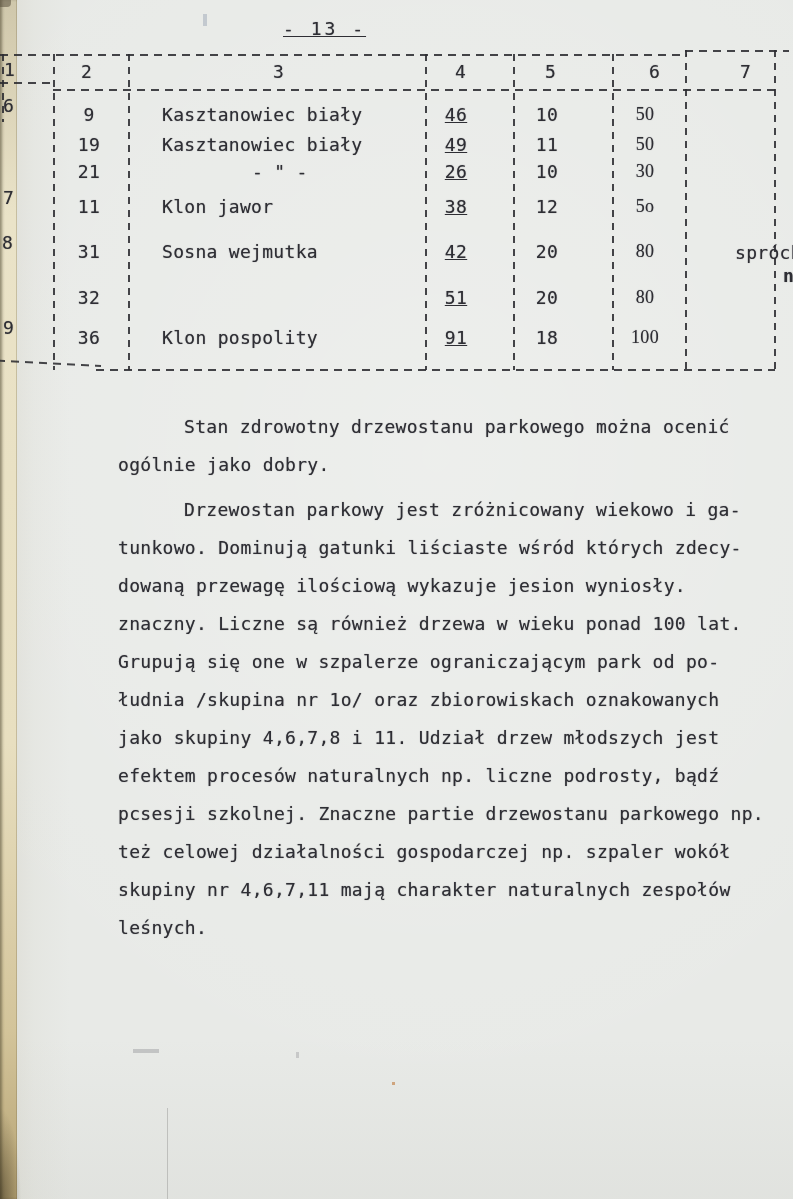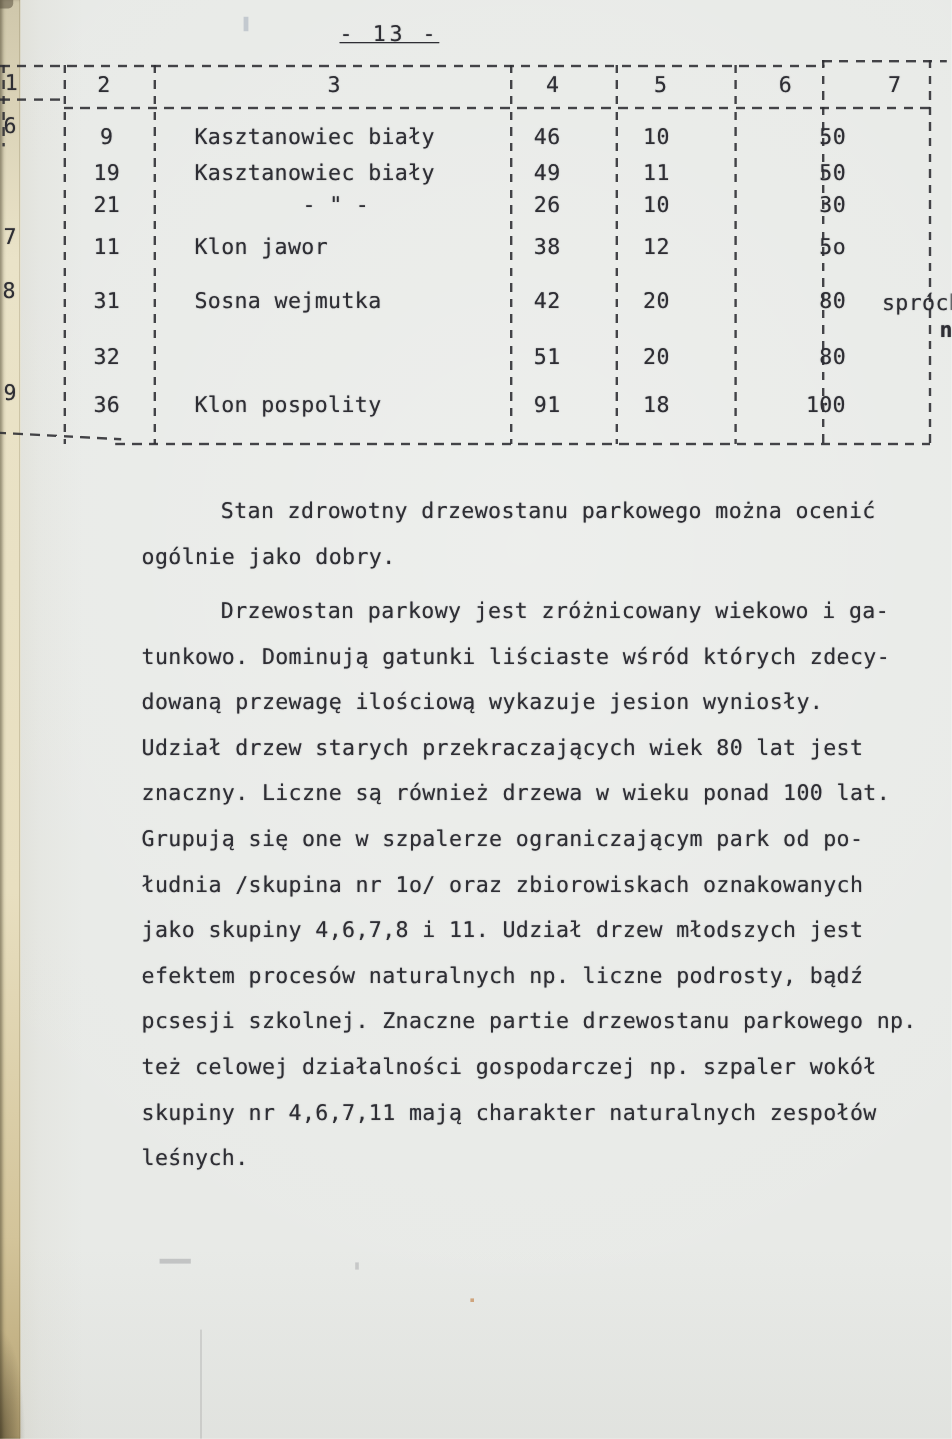--- a/index.html
+++ b/index.html
@@ -45,23 +45,23 @@
   .vline{
     position:absolute;width:2px;
     background:repeating-linear-gradient(to bottom,#2c2c31 0 7px,transparent 7px 13px);
     opacity:0.88;
   }
   .trow{position:absolute;left:0;width:100%;height:0;}
   .cell{position:absolute;top:0;}
   .c2{left:67px;width:44px;text-align:center;}
   .c3{left:162px;}
   .c3.ditto{left:252px;}
-  .c4{left:432px;width:48px;text-align:center;}
+  .c4{left:432px;width:48px;text-align:center;text-decoration:underline;}
   .c5{left:524px;width:46px;text-align:center;}
-  .c6{left:645px;width:60px;text-align:right;}
+  .c6{left:615px;width:60px;text-align:center;font-family:Liberation Serif, serif;}
   .c7{left:696px;line-height:23px;margin-left:39px;}
   .para{position:absolute;left:118px;width:665px;}
   .pline{height:38px;line-height:38px;font-size:18px;letter-spacing:0.3px;white-space:pre;text-shadow:0 0 1px rgba(46,46,52,0.55);}
   .pline.indent{padding-left:66px;}
   
   .speck{position:absolute;background:#8b8b90;opacity:0.45;}
   .speck.blue{background:#7d89a0;}
   .speck.orange{background:#c07838;}
   .scratch{position:absolute;width:1px;background:#9a9a98;opacity:0.5;}
 </style>
@@ -161,21 +161,20 @@
 
   <div class="para" style="top:408px;">
     <div class="pline indent">Stan zdrowotny drzewostanu parkowego można ocenić</div>
     <div class="pline">ogólnie jako dobry.</div>
   </div>
 
   <div class="para" style="top:491px;">
     <div class="pline indent">Drzewostan parkowy jest zróżnicowany wiekowo i ga-</div>
     <div class="pline">tunkowo. Dominują gatunki liściaste wśród których zdecy-</div>
     <div class="pline">dowaną przewagę ilościową wykazuje jesion wyniosły.</div>
-    <div class="pline">Udział drzew starych przekraczających wiek 80 lat jest</div>
     <div class="pline">znaczny. Liczne są również drzewa w wieku ponad 100 lat.</div>
     <div class="pline">Grupują się one w szpalerze ograniczającym park od po-</div>
     <div class="pline">łudnia /skupina nr 1o/ oraz zbiorowiskach oznakowanych</div>
     <div class="pline">jako skupiny 4,6,7,8 i 11. Udział drzew młodszych jest</div>
     <div class="pline">efektem procesów naturalnych np. liczne podrosty, bądź</div>
     <div class="pline">pcsesji szkolnej. Znaczne partie drzewostanu parkowego np.</div>
     <div class="pline">też celowej działalności gospodarczej np. szpaler wokół</div>
     <div class="pline">skupiny nr 4,6,7,11 mają charakter naturalnych zespołów</div>
     <div class="pline">leśnych.</div>
   </div>

